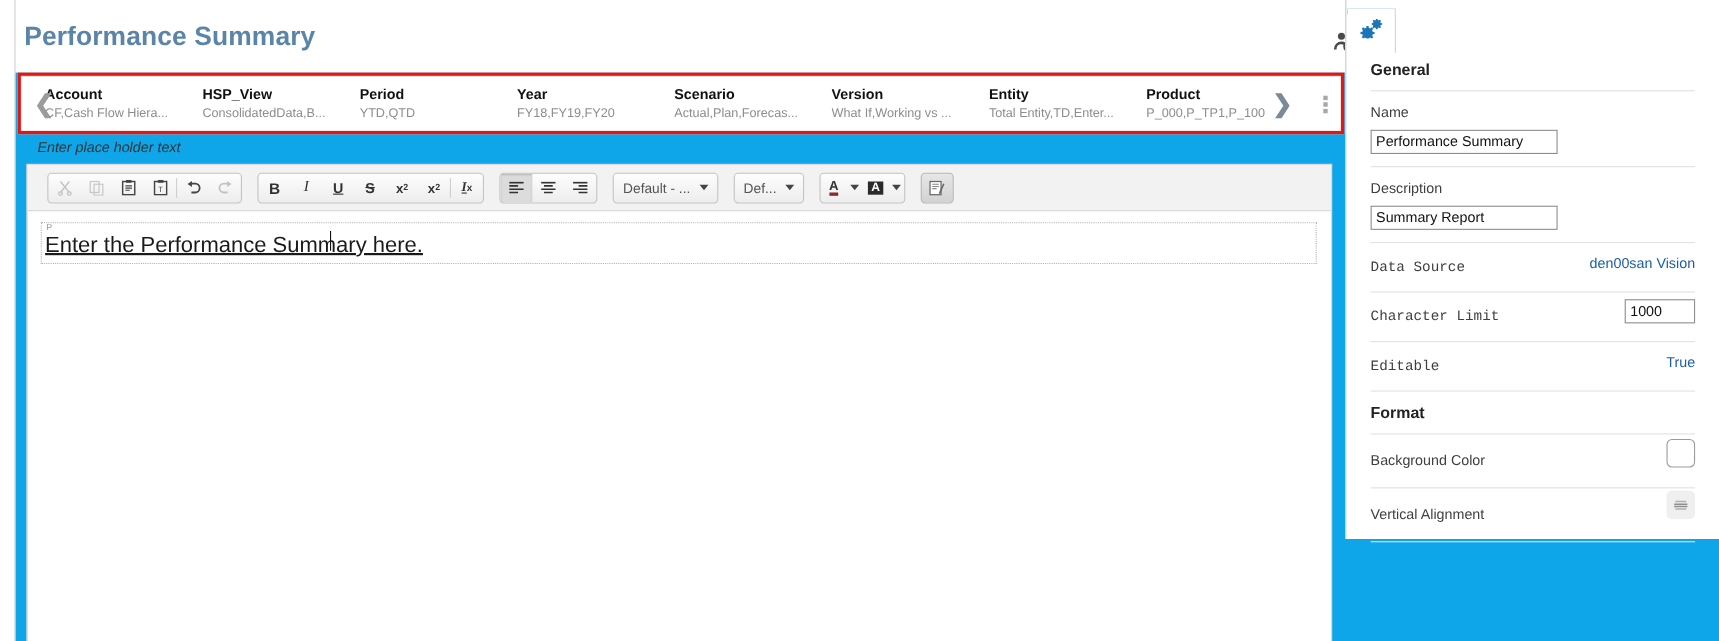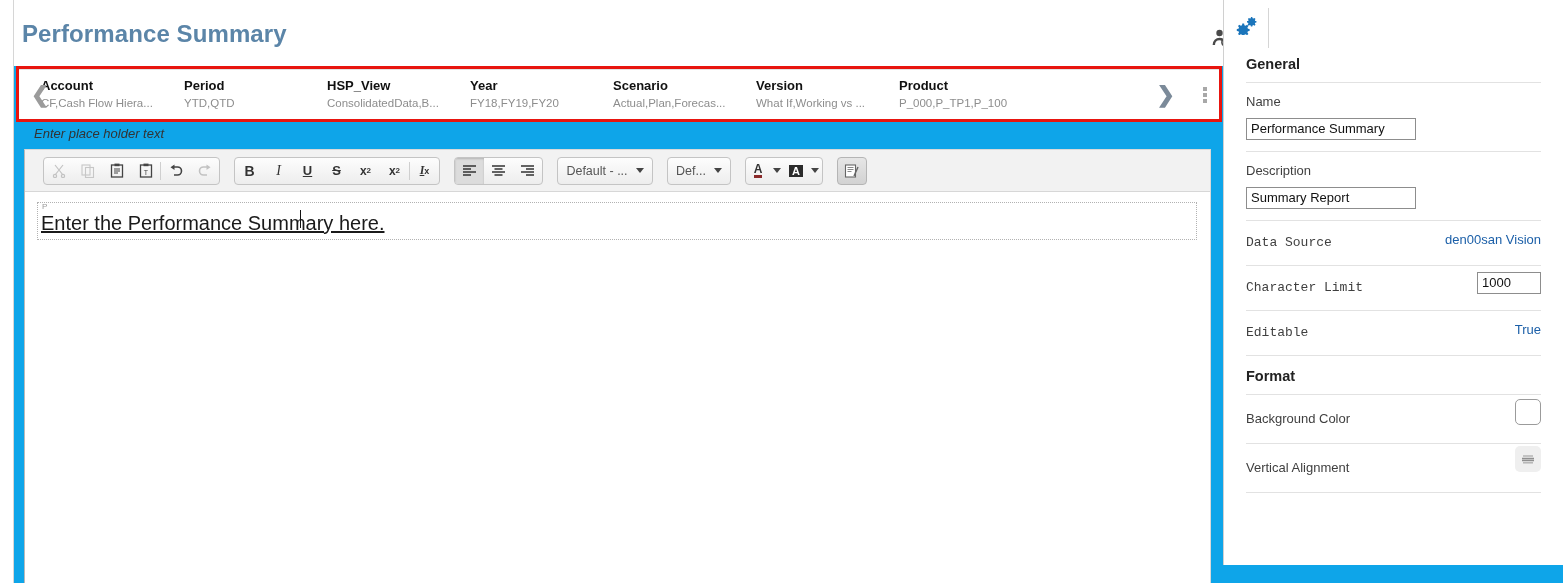--- a/index.html
+++ b/index.html
@@ -137,21 +137,21 @@
   }
   .field-text {
     position:absolute; left:3px; top:9px; font-size:20px; color:#1a1a1a;text-decoration:underline;
   }
   .caret-bar {
     position:absolute; left:262px; top:7px; width:1px; height:18px; background:#111;
   }
 
   
   .right-panel {
-    position:absolute; left:1223px; top:0; width:340px; height:565px;
+    position:absolute; left:1223px; top:0; width:340px; height:490px;
     background:#fff; border-left:1px solid #d0d0d0;
   }
   .panel-tabs { position:relative; height:48px; }
   .ptab {
     position:absolute; left:1px; top:8px; width:44px; height:40px;
     border-right:1px solid #d5d5d5; background:#fff;
     display:flex; align-items:center; justify-content:center; cursor:pointer;
   }
   .ptab-bar { position:absolute; left:1px; top:8px; width:44px; height:5px; background:#1b75bb; }
   .panel-section-title {
@@ -237,38 +237,42 @@
 
   <div class="pov-wrap">
     <div class="pov-inner">
       <div class="pov-chev-left">❮</div>
 
       <div class="dim">
         <div class="dim-name">Account</div>
         <div class="dim-val">CF,Cash Flow Hiera...</div>
       </div>
       <div class="dim">
+        <div class="dim-name">HSP_View</div>
+        <div class="dim-val">ConsolidatedData,B...</div>
+      </div>
+      <div class="dim">
         <div class="dim-name">Period</div>
         <div class="dim-val">YTD,QTD</div>
       </div>
       <div class="dim">
-        <div class="dim-name">HSP_View</div>
-        <div class="dim-val">ConsolidatedData,B...</div>
-      </div>
-      <div class="dim">
         <div class="dim-name">Year</div>
         <div class="dim-val">FY18,FY19,FY20</div>
       </div>
       <div class="dim">
         <div class="dim-name">Scenario</div>
         <div class="dim-val">Actual,Plan,Forecas...</div>
       </div>
       <div class="dim">
         <div class="dim-name">Version</div>
         <div class="dim-val">What If,Working vs ...</div>
+      </div>
+      <div class="dim">
+        <div class="dim-name">Entity</div>
+        <div class="dim-val">Total Entity,TD,Enter...</div>
       </div>
       <div class="dim">
         <div class="dim-name">Product</div>
         <div class="dim-val">P_000,P_TP1,P_100</div>
       </div>
 
       <div class="pov-chev-right">❯</div>
       <div class="pov-dots">
           <i></i>
           <i></i>

